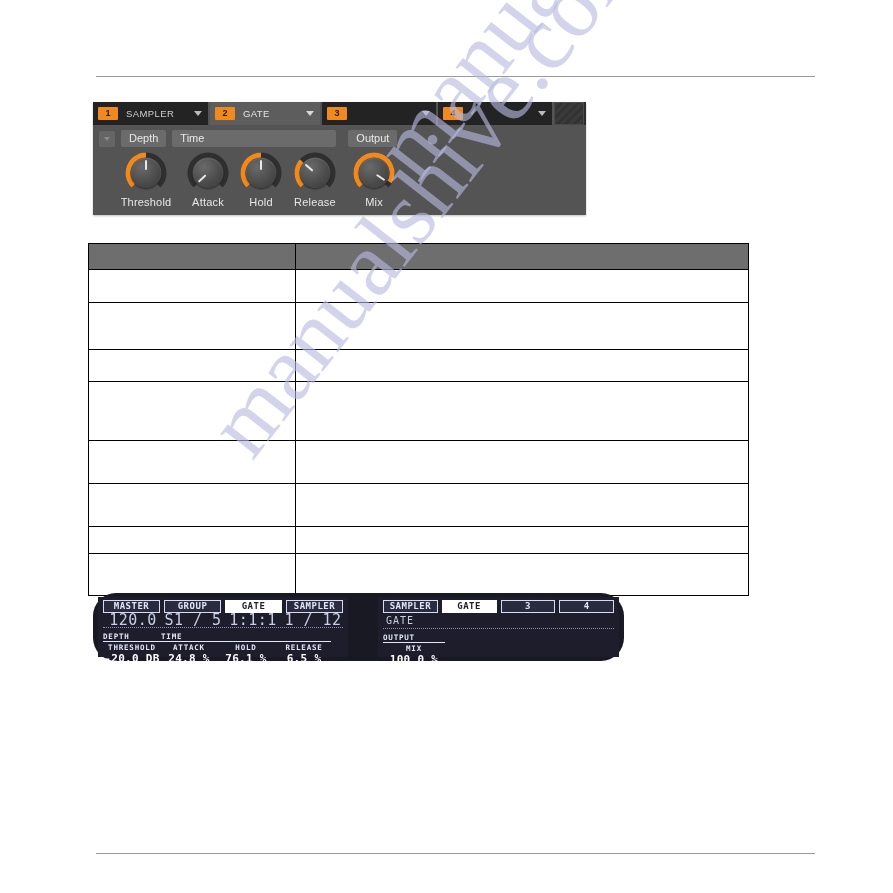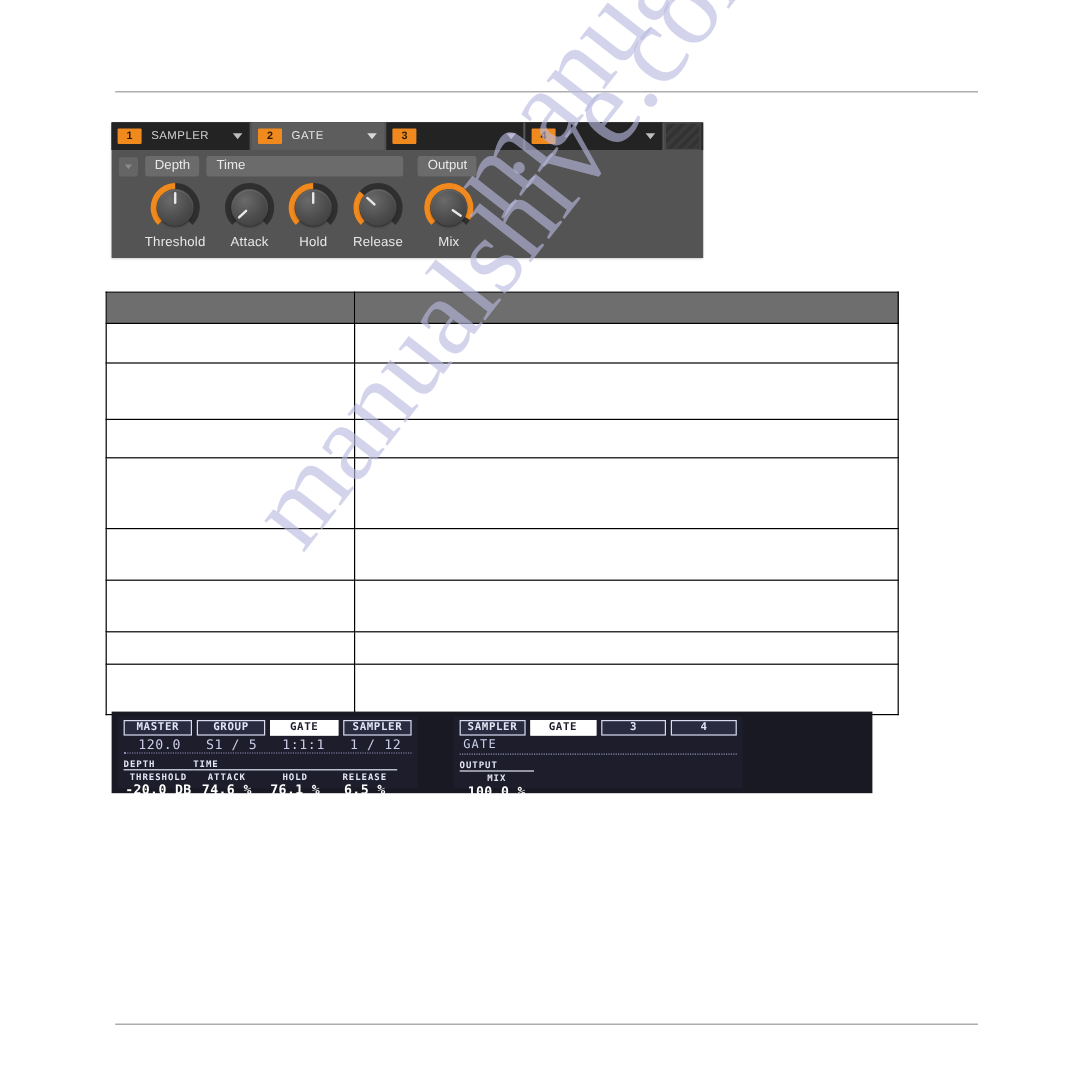--- a/index.html
+++ b/index.html
@@ -265,24 +265,25 @@
     font-weight: normal;
   }
   .col-a { width: 207px; }
   .col-b { width: 453px; }
 
   
   #display-panel {
     position: absolute;
     left: 93px;
     top: 593px;
-    width: 634px;
+    width: 531px;
     height: 68px;
     background: #191924;
     z-index: 3;
+    border-radius: 23px;
   }
   .disp-half {
     position: absolute;
     top: 4px;
     height: 60px;
     background: #1d1d2b;
     box-sizing: border-box;
     padding: 3px 5px;
     font-family: "DejaVu Sans Mono", monospace;
   }
@@ -320,21 +321,21 @@
 
   .disp-vals {
     display: flex;
     margin-top: 2px;
     height: 12px;
     border-bottom: 1px dotted #8e92b8;
   }
   .disp-val {
     flex: 1 1 0;
     color: #c9cde8;
-    font-size: 11px;
+    font-size: 15px;
     line-height: 11px;
     text-align: center;
     letter-spacing: 0.5px;
     white-space: nowrap;
   }
   .disp-name-line {
     margin-top: 2px;
     height: 13px;
     border-bottom: 1px dotted #8e92b8;
     color: #c9cde8;
@@ -566,21 +567,21 @@
       <div class="disp-group g-depth">DEPTH</div>
       <div class="disp-group g-time">TIME</div>
     </div>
     <div class="disp-paramrow">
       <div class="disp-param p-w1">
         <div class="pname">THRESHOLD</div>
         <div class="pval">-20.0 DB</div>
       </div>
       <div class="disp-param p-w2">
         <div class="pname">ATTACK</div>
-        <div class="pval">74.6 %</div>
+        <div class="pval">24.8 %</div>
       </div>
       <div class="disp-param p-w3">
         <div class="pname">HOLD</div>
         <div class="pval">76.1 %</div>
       </div>
       <div class="disp-param p-w4">
         <div class="pname">RELEASE</div>
         <div class="pval">6.5 %</div>
       </div>
     </div>

